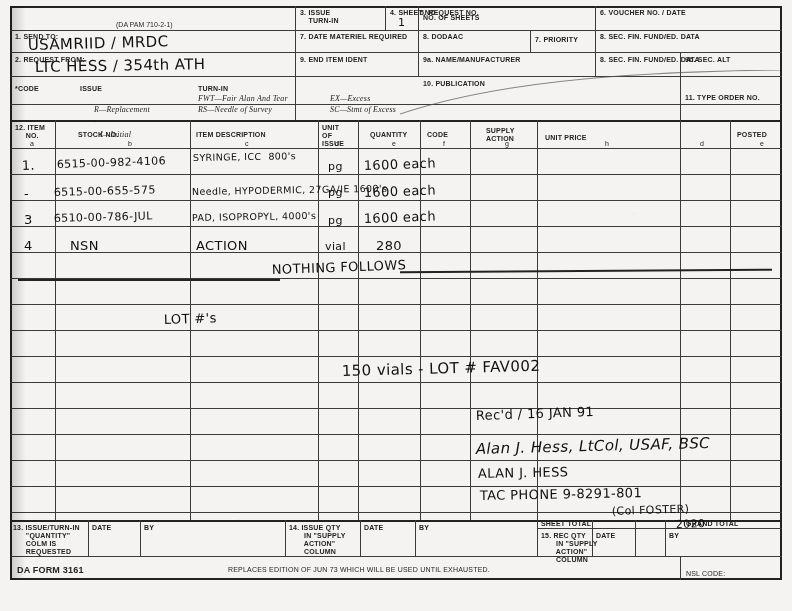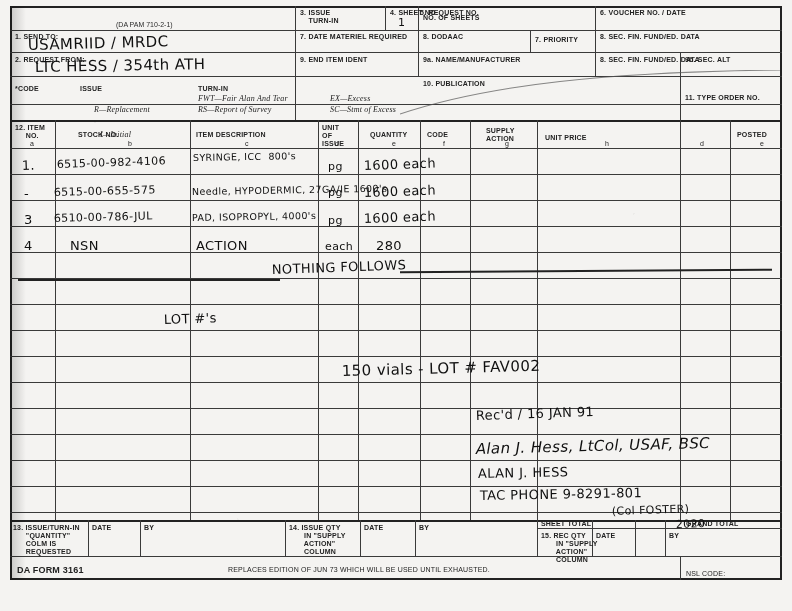--- a/index.html
+++ b/index.html
@@ -132,21 +132,21 @@
   <div class="lbl b" style="left:423px; top:56px;">9a. NAME/MANUFACTURER</div>
   <div class="lbl b" style="left:600px; top:56px;">8. SEC. FIN. FUND/ED. DATA</div>
   <div class="lbl b" style="left:685px; top:56px;">9b. SEC. ALT</div>
 
   <div class="lbl b" style="left:15px; top:85px;">*CODE</div>
   <div class="lbl b" style="left:80px; top:85px;">ISSUE</div>
   <div class="lbl b" style="left:198px; top:85px;">TURN-IN</div>
   <div class="lbl i" style="left:100px; top:95px;margin-top:36px;">I—Initial</div>
   <div class="lbl i" style="left:94px; top:106px;">R—Replacement</div>
   <div class="lbl i" style="left:198px; top:95px;">FWT—Fair Alan And Tear</div>
-  <div class="lbl i" style="left:198px; top:106px;">RS—Report of Survey</div>
+  <div class="lbl i" style="left:198px; top:106px;">RS—Needle of Survey</div>
   <div class="lbl i" style="left:330px; top:95px;">EX—Excess</div>
   <div class="lbl i" style="left:330px; top:106px;">SC—Stmt of Excess</div>
   <div class="lbl b" style="left:423px; top:80px;">10. PUBLICATION</div>
   <div class="lbl b" style="left:685px; top:94px;">11. TYPE ORDER NO.</div>
 
   <div class="lbl b" style="left:15px; top:124px;">12. ITEM
      NO.</div>
   <div class="lbl b" style="left:78px; top:131px;">STOCK NO.</div>
   <div class="lbl b" style="left:196px; top:131px;">ITEM DESCRIPTION</div>
   <div class="lbl b" style="left:322px; top:124px;">UNIT
@@ -252,21 +252,21 @@
 
   <div class="hw" style="left:24px; top:212px;">3</div>
   <div class="hw sm" style="left:54px; top:212px; transform:rotate(-1.5deg);">6510-00-786-JUL</div>
   <div class="hw xs" style="left:192px; top:212px; transform:rotate(-1deg);">PAD, ISOPROPYL, 4000's</div>
   <div class="hw sm" style="left:328px; top:214px;">pg</div>
   <div class="hw" style="left:364px; top:211px; transform:rotate(-2deg);">1600 each</div>
 
   <div class="hw" style="left:24px; top:238px;">4</div>
   <div class="hw" style="left:70px; top:238px;">NSN</div>
   <div class="hw" style="left:196px; top:238px;">ACTION</div>
-  <div class="hw sm" style="left:325px; top:240px;">each</div>
+  <div class="hw sm" style="left:325px; top:240px;">vial</div>
   <div class="hw" style="left:376px; top:238px;">280</div>
 
   <div class="hw" style="left:272px; top:262px; transform:rotate(-2deg);">NOTHING FOLLOWS</div>
   <div class="ln hline" style="left:18px; top:279px; width:262px; height:2px; background:#222;"></div>
   <div class="ln hline" style="left:400px; top:270px; width:372px; height:2px; background:#222; transform:rotate(-0.4deg);"></div>
 
   <div class="hw" style="left:164px; top:312px; transform:rotate(-2deg);">LOT #'s</div>
 
   <div class="hw lg" style="left:342px; top:362px; transform:rotate(-1.5deg);">150 vials - LOT # FAV002</div>
 

